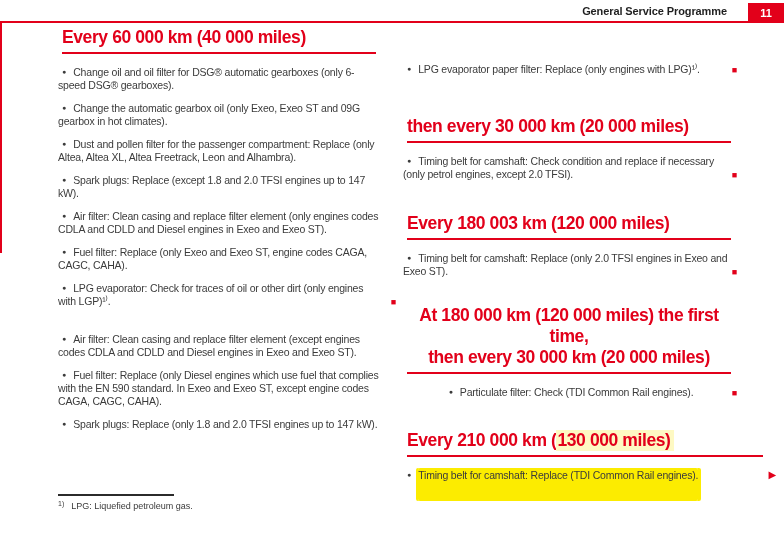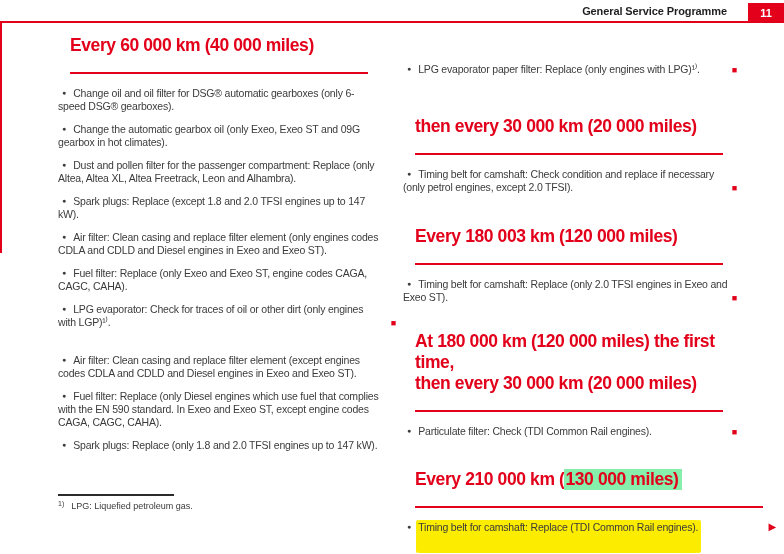--- a/index.html
+++ b/index.html
@@ -36,44 +36,44 @@
   
   .main{
     position:absolute;top:23px;left:58px;
     display:flex;gap:23px;
   }
   .col{font-size:10.5px;line-height:13px;letter-spacing:-0.2px;}
   .col-l{width:322px;}
   .col-r{width:332px;}
   
   .hd{
-    margin:12px;padding:0 0 16px 0;
+    margin:4px;padding:0 0 4px 0;
     border-bottom:2px solid #e2001a;
     color:#e2001a;
     font-size:17.5px;line-height:21px;font-weight:bold;
     letter-spacing:-0.4px;
   }
   .hd .ln{display:block;}
   .hd-wide{margin-right:-28px;}
-  .hd-hl{background:#86efac;padding:0 3px 1px 1px;}
+  .hd-hl{background:#fef9c3;padding:0 3px 1px 1px;}
   
   .items{margin-top:11px;}
   .item{position:relative;margin:0 0 9px 0;text-indent:4px;}
   .dot{font-size:7px;vertical-align:2px;margin-right:7px;color:#3b3b3b;letter-spacing:0;}
   .itx{color:#3b3b3b;}
   .itx-hl{background:#fcec00;box-shadow:3px 0 0 #fcec00,-2px 0 0 #fcec00;padding:1px 0 20px 0;border-radius:2px;}
   .sq{position:absolute;bottom:1px;color:#e2001a;font-size:9px;line-height:1;text-indent:0;}
   .col-l .sq{right:-16px;}
   .col-r .sq{right:-2px;}
   .tri{position:absolute;right:-41px;bottom:2px;color:#e2001a;font-size:10px;line-height:1;text-indent:0;}
   .sec-90 {margin-top:24px;}
   .intro{margin-top:39px;}
   .sec-r0{margin-top:40px;}
   .sec-r1{margin-top:32px;}
-  .sec-r2{margin-top:27px;}
+  .sec-r2{margin-top:27px;text-align:center;}
   .sec-r3{margin-top:31px;}
   
   .footnote{position:absolute;left:58px;top:494px;font-size:9px;color:#3b3b3b;}
   .fn-line{width:116px;height:0;border-top:2px solid #2b2b2b;margin-bottom:5px;}
   .fn-mark{font-size:7px;position:relative;top:-3px;margin-right:7px;}
 </style>
 </head>
 <body>
 
 <div class="page">

